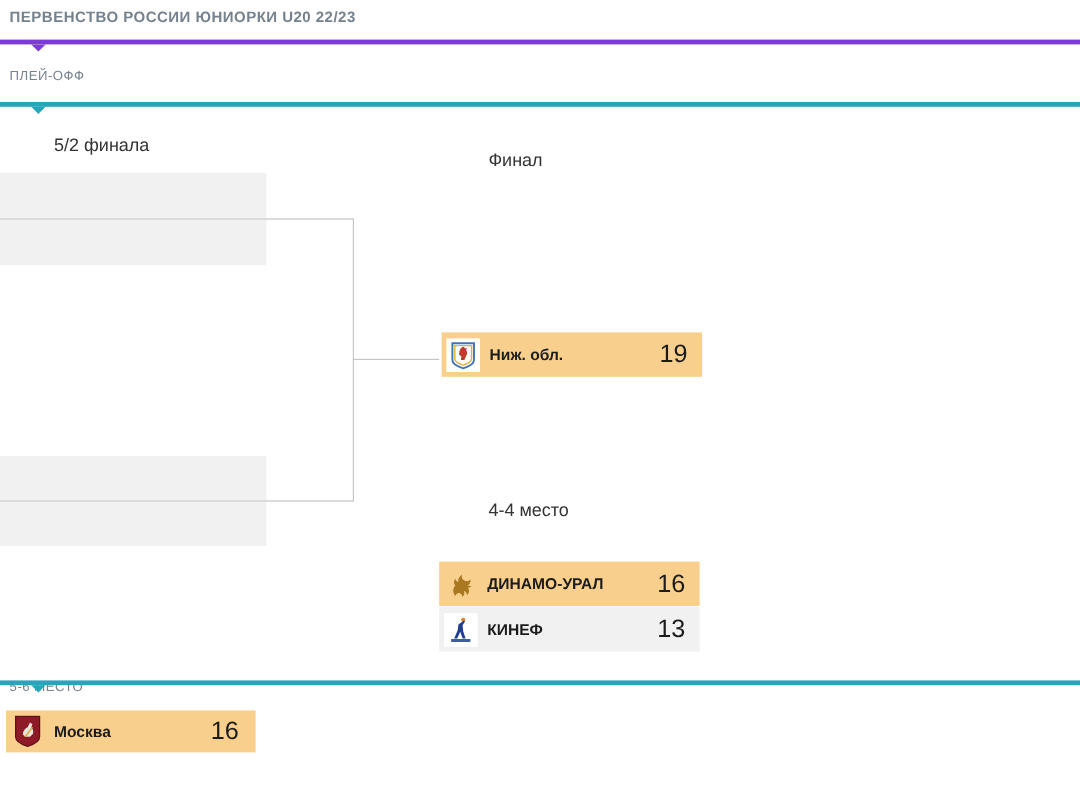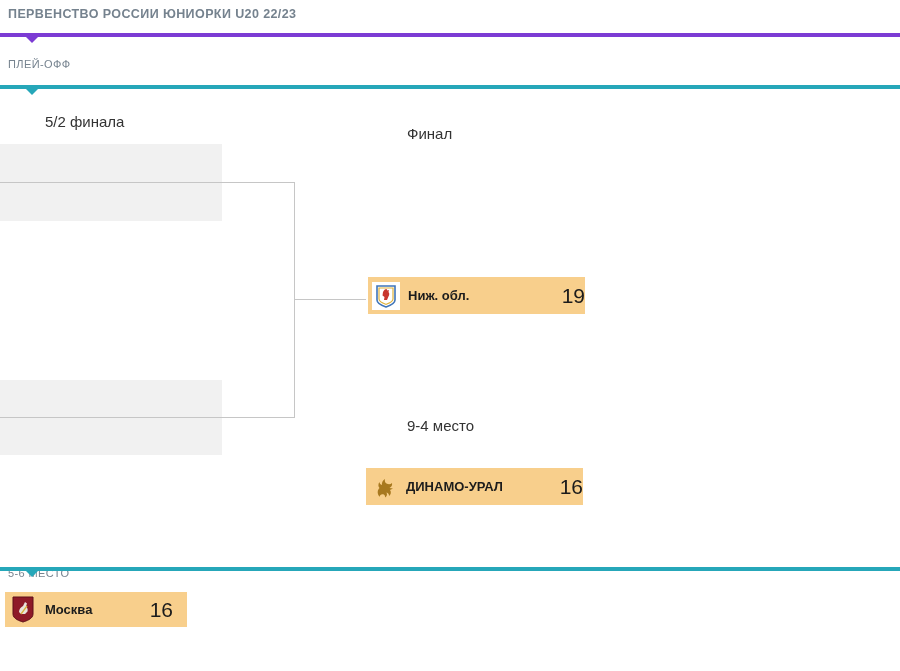--- a/index.html
+++ b/index.html
@@ -59,21 +59,21 @@
 
   
   .conn { position: absolute; background: #c6c6c6; }
   .conn.h { height: 1px; }
   .conn.v { width: 1px; }
 
   
   .match { position: absolute; width: 217px; }
   .match.final-match { left: 368px; top: 262px; margin-top: 15px; }
   .match.place34-match { left: 366px; top: 468px; }
-  .match.place56-match { left: 5px; top: 592px; width: 182px; }
+  .match.place56-match { left: 5px; top: 592px; width: 208px; }
 
   .team-row {
     display: flex; align-items: center;
     height: 37px; margin-bottom: 1px;
     cursor: pointer;
   }
   .place56-match .team-row { height: 35px; margin-bottom: 2px; }
   .team-row.win { background: #f8cf8c; }
   .team-row.lose { background: #f1f1f1; }
 
@@ -84,21 +84,21 @@
   }
   .logo.boxed { background: #ffffff; }
   .logo svg { display: block; }
 
   .team-name {
     margin-left: 8px;
     font-size: 13px; font-weight: bold; color: #1c1c1c;
     white-space: nowrap;
   }
   .team-score {
-    margin-left: auto; 
+    margin-left: auto; padding-right: 12px;
     font-size: 21px; color: #1b1b1b;
   }
   .place56-match .team-score { padding-right: 14px; }
 </style>
 </head>
 <body>
 
 <div class="page">
 
   <div class="page-title">ПЕРВЕНСТВО РОССИИ ЮНИОРКИ U20 22/23</div>
@@ -134,31 +134,42 @@
           <path d="M3 2 h18 v14 c0 4 -6 6 -9 7 c-3 -1 -9 -3 -9 -7 z" fill="#ffffff" stroke="#3f74b8" stroke-width="1.6"></path>
           <path d="M5 4 h14 v11 c0 3 -4.5 4.5 -7 5.4 c-2.5 -0.9 -7 -2.4 -7 -5.4 z" fill="none" stroke="#e0b23c" stroke-width="1.2"></path>
           <path d="M9 8 c1 -2 2 -3 3.5 -3 l1 1.5 l1.5 -0.5 l-0.5 2 c1 1 1 3 0 4.5 l-1.5 3.5 h-3 l0.5 -3 l-2 -1.5 z" fill="#c8362e"></path>
         </svg>
       </div>
       <div class="team-name">Ниж. обл.</div>
       <div class="team-score">19</div>
     </div>
   </div>
 
-  <div class="round-header place34">9-4 место</div>
+  <div class="round-header place34">4-4 место</div>
 
   <div class="match place34-match">
     <div class="team-row win">
       <div class="logo">
         <svg width="26" height="26" viewBox="0 0 26 26">
           <path d="M8 22 c-2 -3 -1.5 -6 0.5 -8 c-1.5 -1.5 -1.5 -4 0 -6 c0 1.5 1 2.5 2.5 3 c-0.5 -2 0.5 -4.5 3 -6 c-0.5 2 0 3.5 1.5 4.5 c2 1.2 4 1 5.5 -0.5 c0.5 2 -0.5 4 -2.5 5 l3.5 0.5 l-3 1.5 c1.5 2 1 4.5 -1 6 c0.2 -1.8 -0.8 -3 -2.5 -3.5 c1 2 0.5 3.8 -1.5 5 c0.3 -1.5 -0.3 -2.6 -1.8 -3.2 c-1.8 -0.6 -3 0.5 -4.2 2.7 z" fill="#a8791f"></path>
         </svg>
       </div>
       <div class="team-name">ДИНАМО-УРАЛ</div>
       <div class="team-score">16</div>
+    </div>
+    <div class="team-row lose">
+      <div class="logo boxed">
+        <svg width="24" height="24" viewBox="0 0 24 24">
+          <circle cx="14" cy="3.5" r="1.8" fill="#e8842a"></circle>
+          <path d="M12 6 l2.5 -2 l1 1 l-2 3 l0.5 5 l2 6 h-2.5 l-2 -5.5 l-2.5 5.5 h-2.5 l3 -7 l0.5 -4.5 z" fill="#1f3f8f"></path>
+          <rect x="4" y="19.5" width="16" height="2.5" fill="#1f3f8f" opacity="0.85"></rect>
+        </svg>
+      </div>
+      <div class="team-name">КИНЕФ</div>
+      <div class="team-score">13</div>
     </div>
   </div>
 
   <div class="section-label place56">5-6 МЕСТО</div>
   <div class="rule teal-2">
     <div class="marker"></div>
   </div>
 
   <div class="match place56-match">
     <div class="team-row win">

